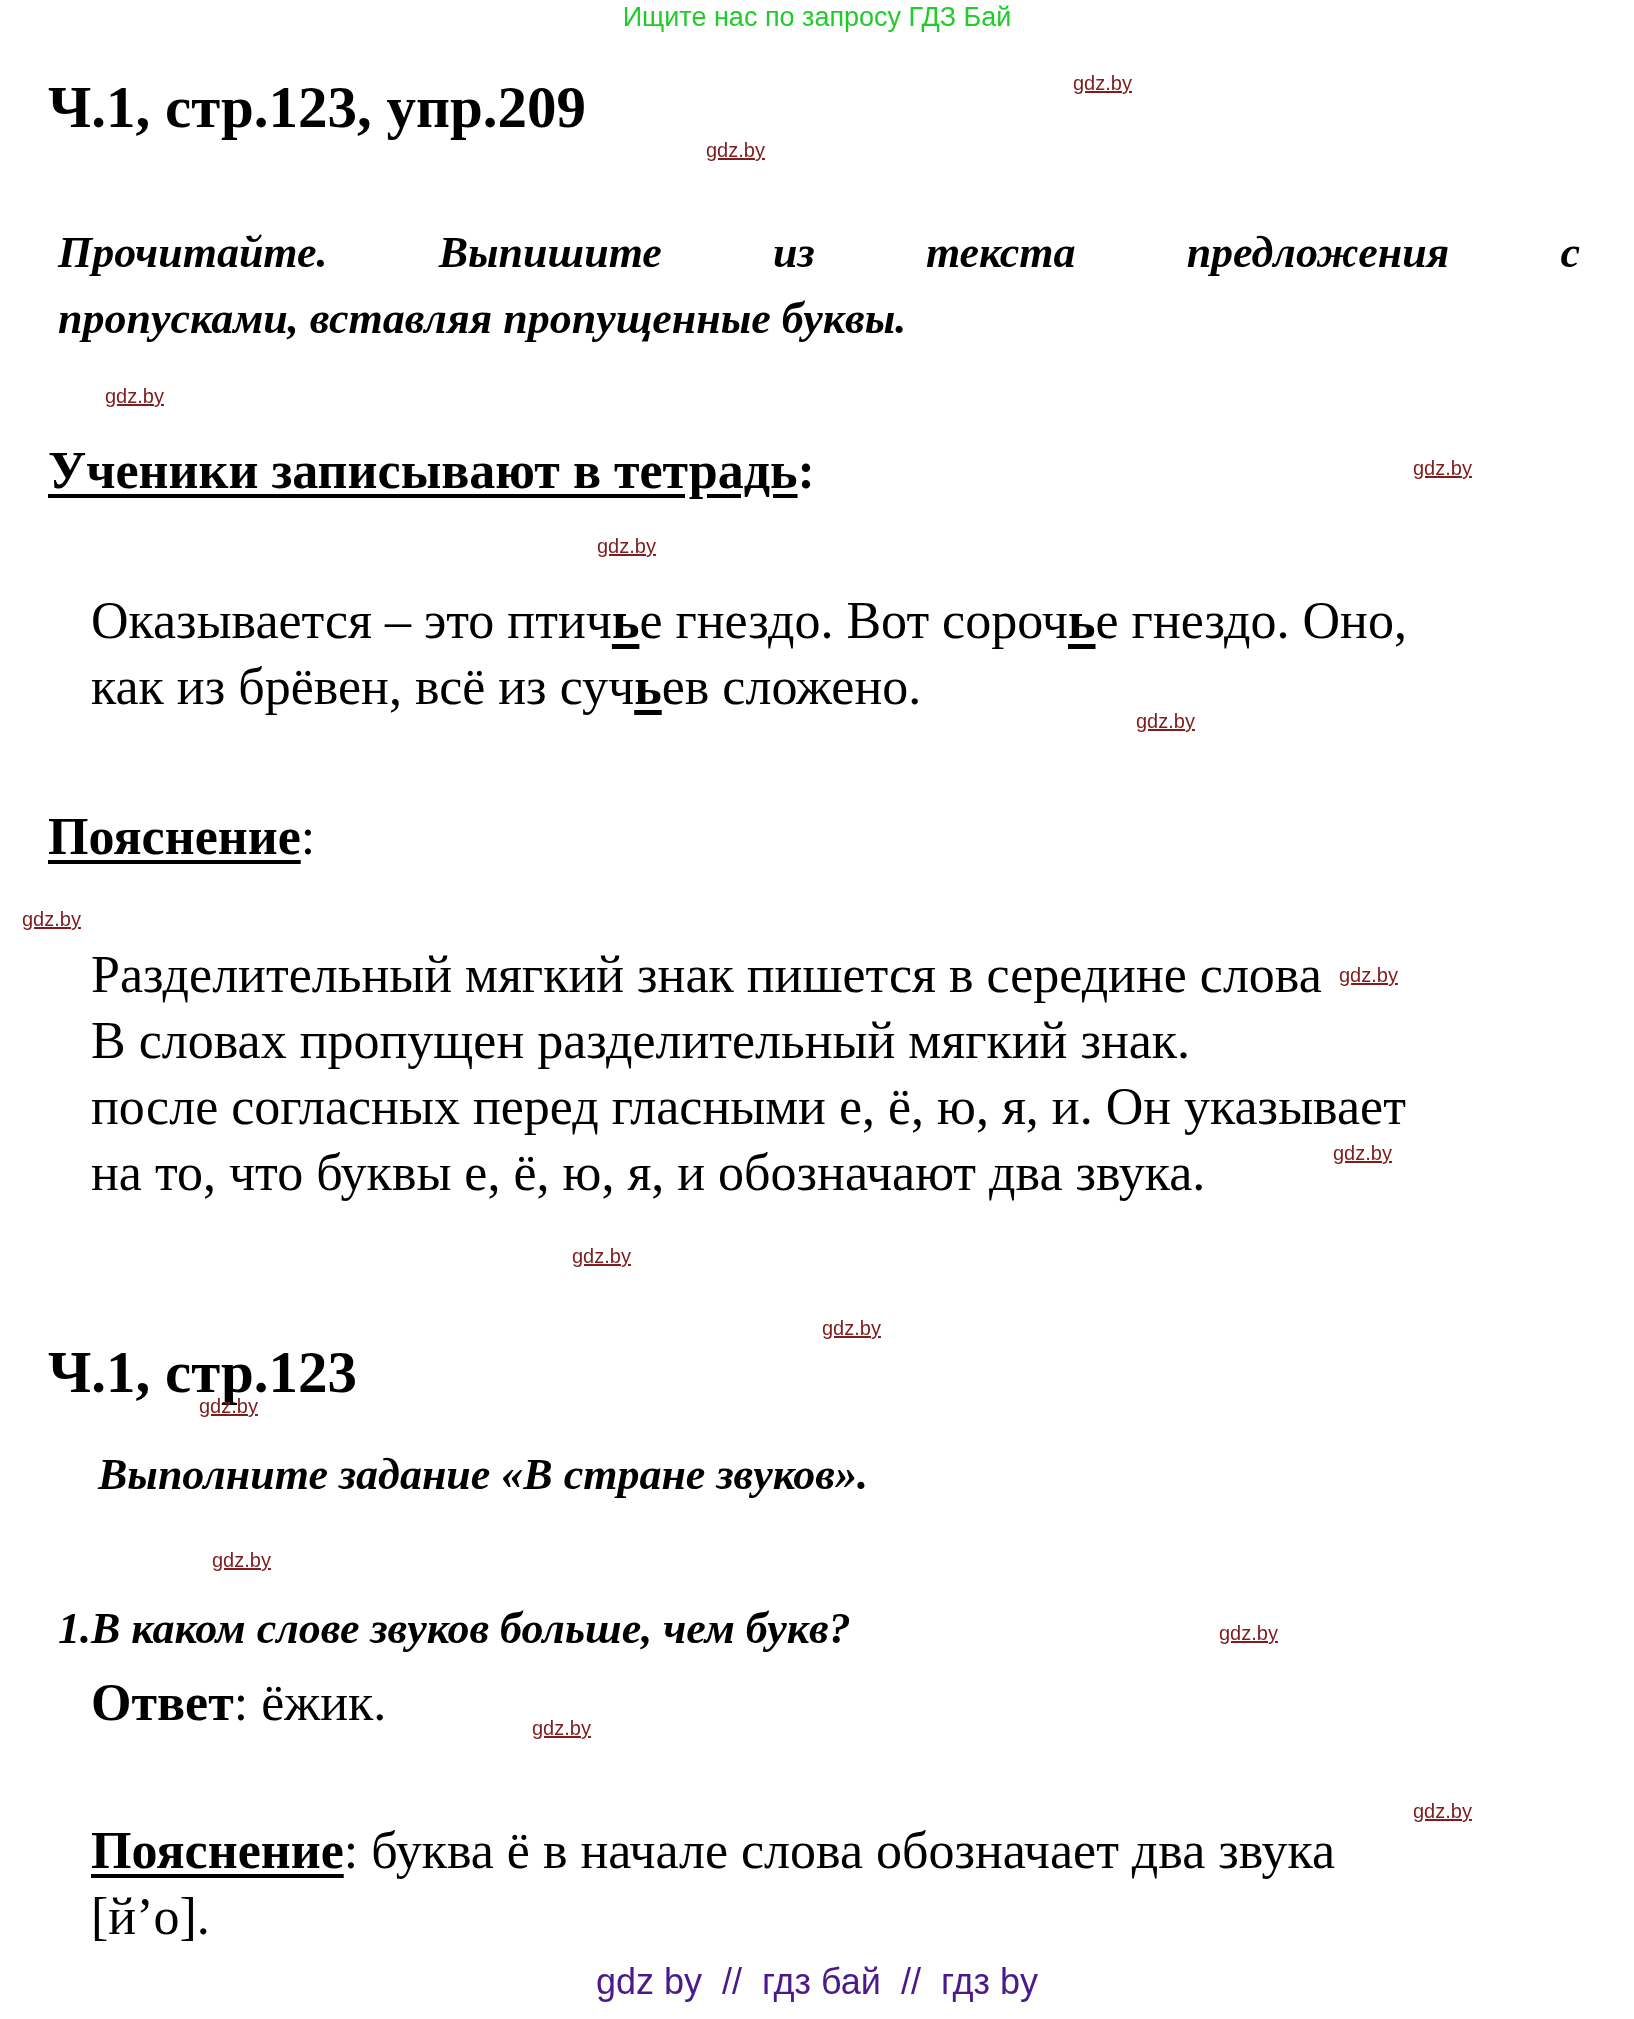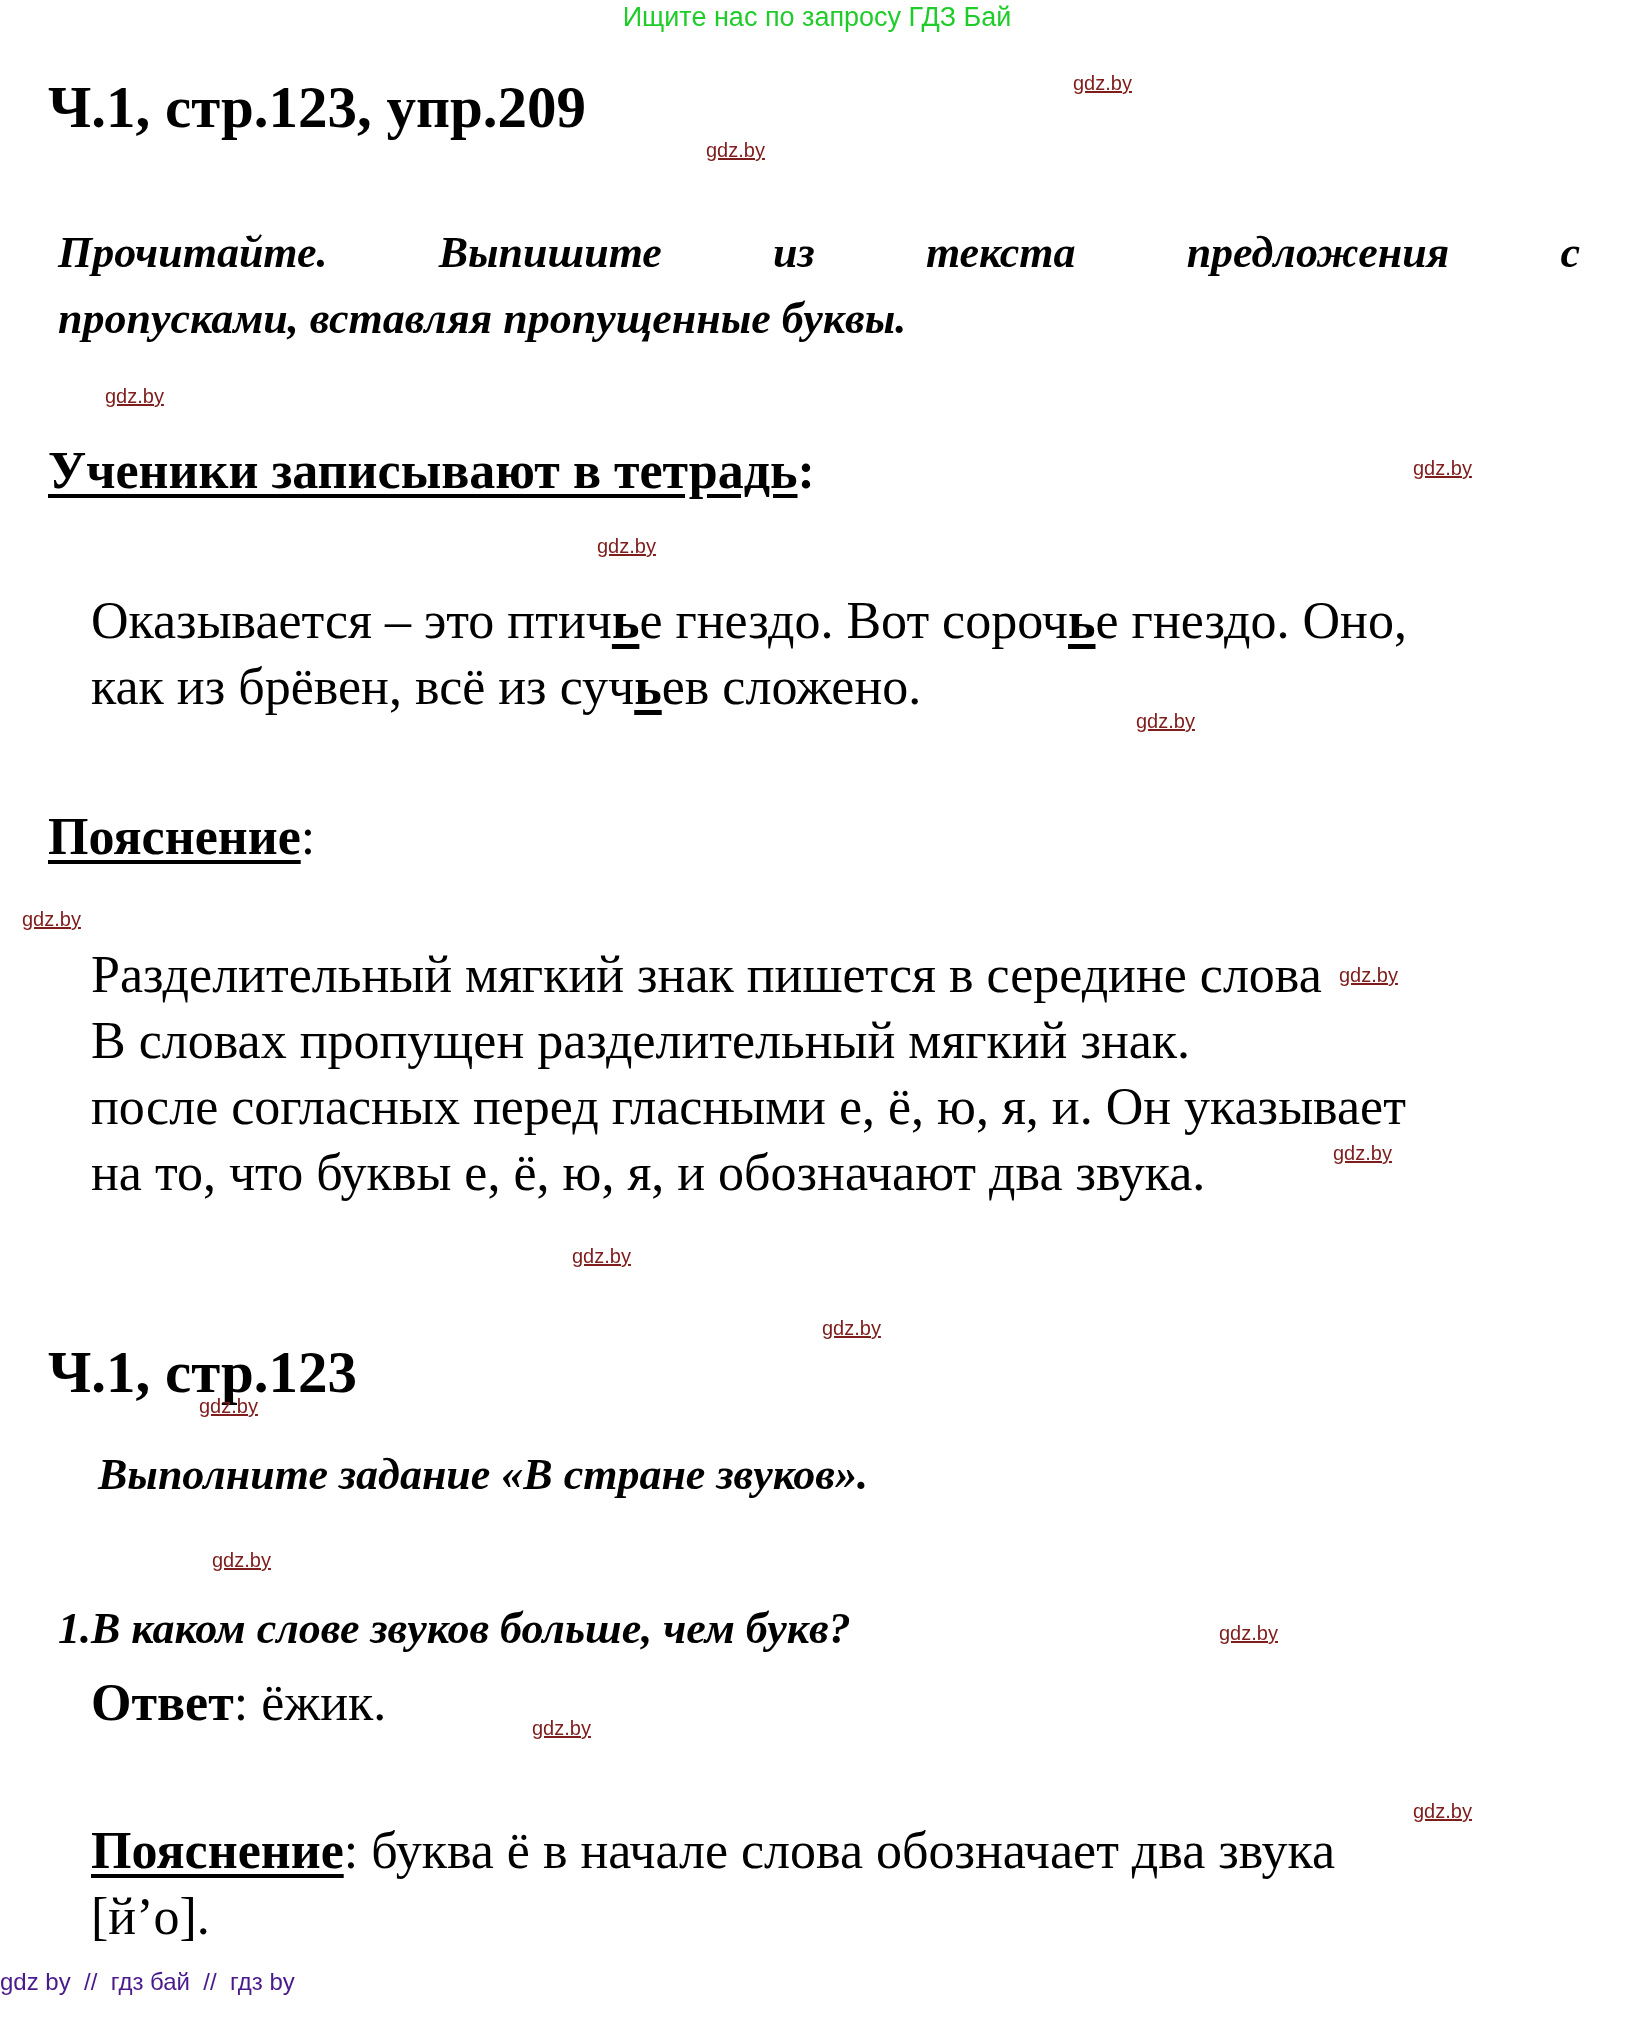--- a/index.html
+++ b/index.html
@@ -27,23 +27,23 @@
     .sub {
       left: 48px; font-weight: bold; font-size: 52px; line-height: 62px;
     }
     .u { text-decoration: underline; text-decoration-thickness: 4px; text-underline-offset: 6px; }
     .para {
       left: 48px; width: 1560px; font-size: 52px; line-height: 66px; white-space: normal; margin-left: 43px;
     }
     .para .line { display: block; white-space: nowrap; }
     .sb { font-weight: bold; text-decoration: underline; text-decoration-thickness: 5px; text-underline-offset: 6px; }
     .footer {
-      left: 0; width: 1634px; top: 1962px; text-align: left;
+      left: 0; width: 1634px; top: 1962px; text-align: center;
       font-family: "Liberation Sans", "DejaVu Sans", sans-serif;
-      font-size: 24px; line-height: 40px; color: #4a1a8c;
+      font-size: 36px; line-height: 40px; color: #4a1a8c;
     }
   </style>
 </head>
 <body>
 
 <div class="abs banner">Ищите нас по запросу ГДЗ Бай</div>
 
 <div class="abs h-title" style="top:74px;">Ч.1, стр.123, упр.209</div>
 
 <div class="abs instr" style="top:220px;">

